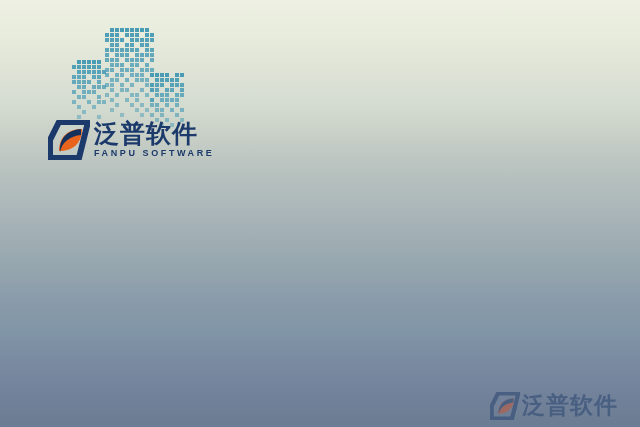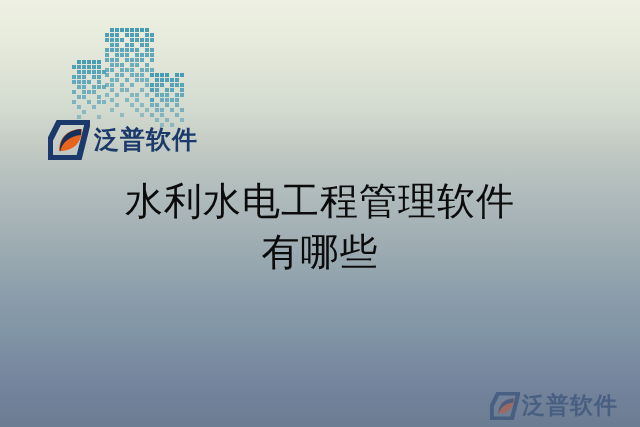--- a/index.html
+++ b/index.html
@@ -350,27 +350,24 @@
 
   <div id="logo">
     <svg class="emblem" viewBox="0 0 42 40">
       <polygon points="11,2 40,2 31,38 2,38 2,20" fill="none" stroke="#1b3a6b" stroke-width="6"></polygon>
       <path d="M34 9 C34 24, 24 31, 11 31 C11 16, 21 9, 34 9 Z" fill="#e8631c"></path>
       <path d="M11 31 C11 31, 17 22, 34 22 L34 9 C20 9, 11 17, 11 31 Z" fill="#1b3a6b" opacity="0.0"></path>
       <path d="M12 32 C14 22, 22 16, 33 15 L33 9 C19 10, 11 19, 12 32 Z" fill="#13315c"></path>
     </svg>
     <div class="wordmark">
       <div class="cn">泛普软件</div>
+      <div class="en">FANPU SOFTWARE</div>
     </div>
   </div>
 
-  <div id="headline">
-    <span class="l1">水利水电工程管理软件</span>
-    <span class="l2">有哪些</span>
-  </div>
 
   <div id="watermark">
     <div class="wm-logo">
       <svg class="wm-emblem" viewBox="0 0 42 40">
         <polygon points="11,2 40,2 31,38 2,38 2,20" fill="none" stroke="#2a4570" stroke-width="6"></polygon>
         <path d="M34 9 C34 24, 24 31, 11 31 C11 16, 21 9, 34 9 Z" fill="#c4583a"></path>
         <path d="M12 32 C14 22, 22 16, 33 15 L33 9 C19 10, 11 19, 12 32 Z" fill="#2a4570"></path>
       </svg>
       <div class="wm-cn">泛普软件</div>
     </div>

